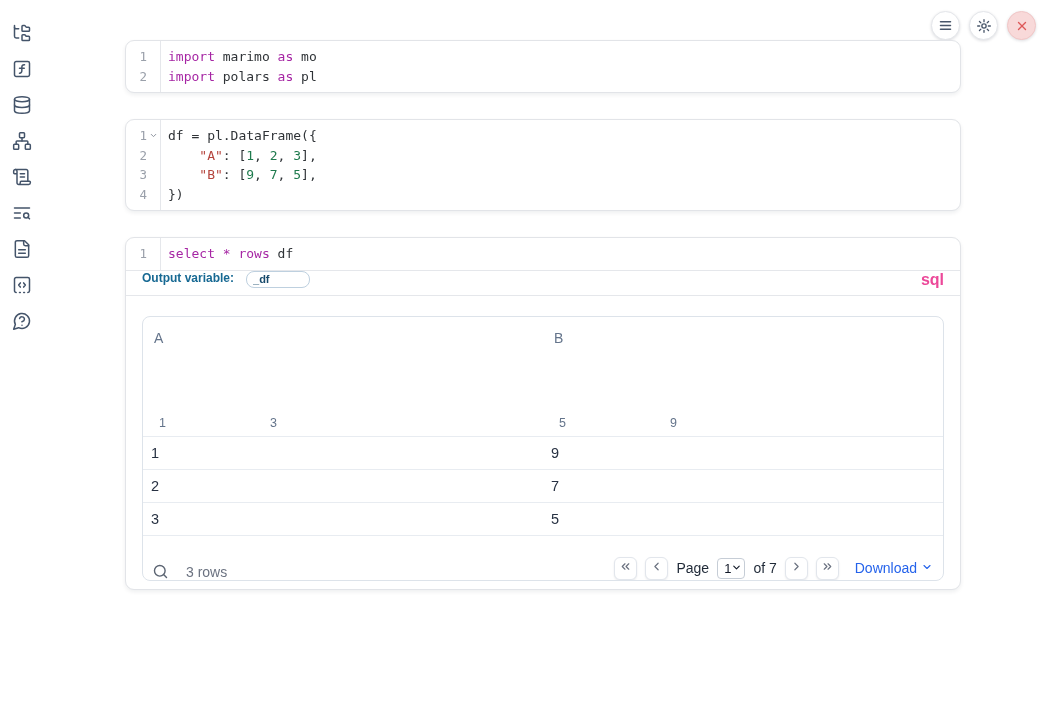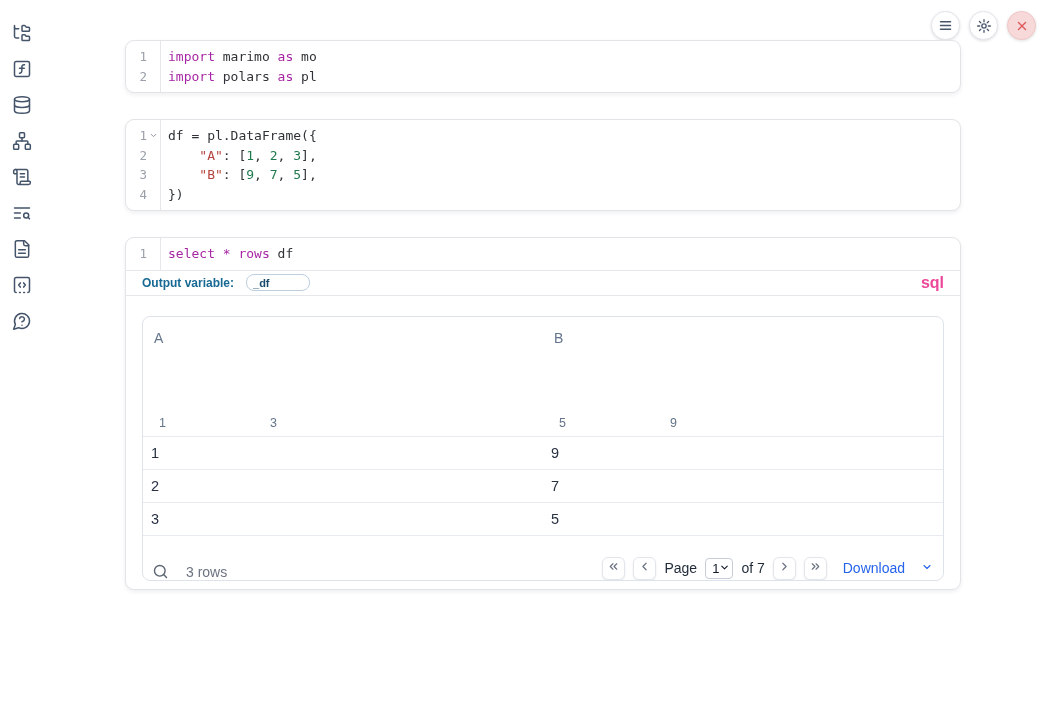--- a/index.html
+++ b/index.html
@@ -38,21 +38,21 @@
   .fold { width:13px; display:flex; align-items:center; justify-content:center; color:#8b919c; }
   .code-col { flex:1; border-left:1px solid #e5e7eb; padding:6px 0 6px 7px; }
   .code-row { height:19.5px; line-height:19.5px; white-space:pre; font-size:13px; color:#2f3337; }
   .tk-kw { color:#a626a4; }
   .tk-str { color:#b5453e; }
   .tk-num { color:#1e7a4d; }
   .tk-pl { color:#2f3337; }
 
   
   .outvar-row { height:25px; border-top:1px solid #e5e7eb; display:flex;
-    align-items:center; padding:0 16px; }
+    align-items:flex-start; padding:0 16px; }
   .outvar-label { font-size:12px; font-weight:bold; color:#176993; }
   .outvar-input { margin-left:12px; width:64px; height:17px; border:1px solid #bed0df;
     border-radius:8px; font-size:11px; font-weight:bold; color:#174a6b; padding:0 6px;
     font-family:"Liberation Sans", sans-serif; outline:none; background:#fff; }
   .lang-label { margin-left:auto; font-size:16px; font-weight:bold; color:#ec4899; }
 
   .output-area { border-top:1px solid #e5e7eb; padding:20px 16px 8px; }
   .table-widget { border:1px solid #dde3ea; border-radius:8px; overflow:hidden; background:#fff; }
   .thead { display:flex; height:119px; }
   .th-col { width:50%; padding:13px 0 0 11px; }
@@ -71,21 +71,21 @@
     padding:0 10px 0 9px; }
   .search-icon { color:#5b6472; display:flex; }
   .rowcount { margin-left:17px; font-size:14px; color:#6b7280; }
   .pager { margin-left:auto; display:flex; align-items:center; gap:8px;padding-left:6px; }
   .pg-btn { width:23px; height:23px; border:1px solid #e2e6ec; border-radius:6px;
     background:#fff; box-shadow:0 1px 2px rgba(15,23,42,.09); display:flex;
     align-items:center; justify-content:center; color:#6b7280; padding:0; cursor:pointer; }
   .pg-text { font-size:14px; color:#1f2937; }
   .pg-select { display:flex; align-items:center; border:1px solid #c6cdd6; border-radius:4px;
     height:21px; padding:0 2px 0 6px; font-size:13px; color:#111827; background:#fff; cursor:pointer; }
-  .download { margin-left:8px; display:flex; align-items:center; gap:16px; color:#2563eb;
+  .download { margin-left:8px; display:flex; align-items:center; gap:4px; color:#2563eb;
     font-size:14px; background:none; border:none; cursor:pointer; }
 </style>
 </head>
 <body>
 
 <nav class="sidebar">
   <button class="side-btn">
     <span><svg viewBox="0 0 24 24" fill="none" stroke="currentColor" stroke-width="1.8" stroke-linecap="round" stroke-linejoin="round">
           <path d="M20 10a1 1 0 0 0 1-1V6a1 1 0 0 0-1-1h-2.5a1 1 0 0 1-.8-.4l-.9-1.2A1 1 0 0 0 15 3h-2a1 1 0 0 0-1 1v5a1 1 0 0 0 1 1Z"></path>
           <path d="M20 21a1 1 0 0 0 1-1v-3a1 1 0 0 0-1-1h-2.5a1 1 0 0 1-.8-.4l-.9-1.2a1 1 0 0 0-.8-.4h-2a1 1 0 0 0-1 1v5a1 1 0 0 0 1 1Z"></path>

